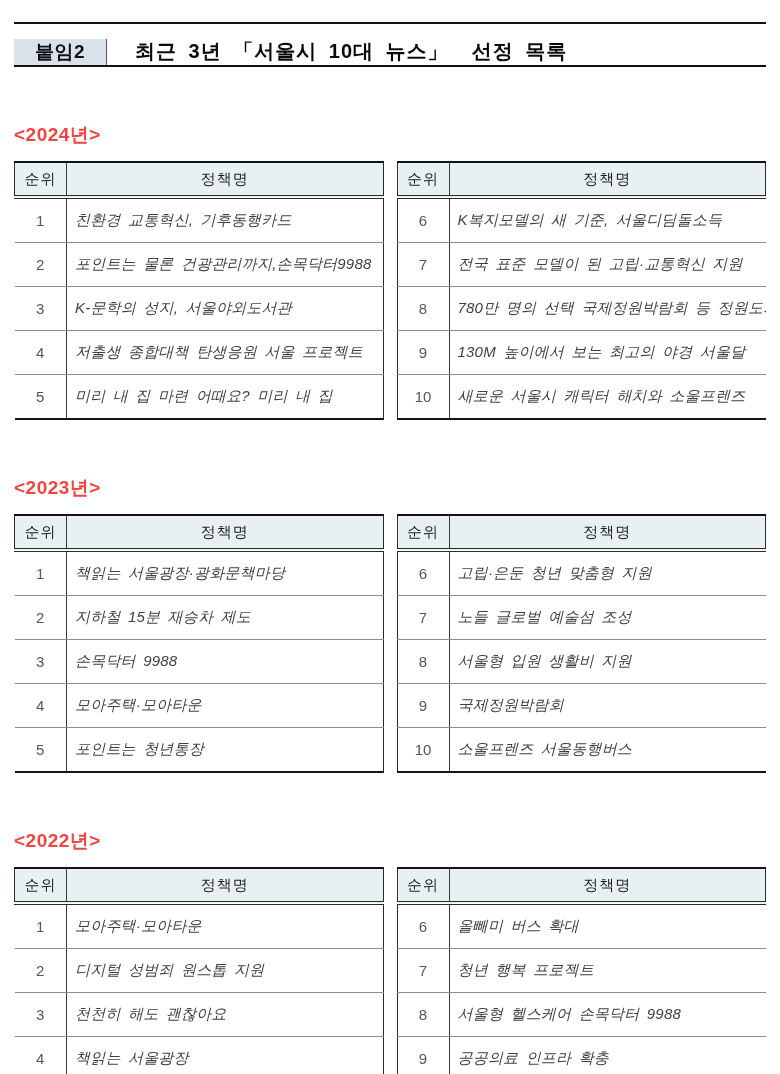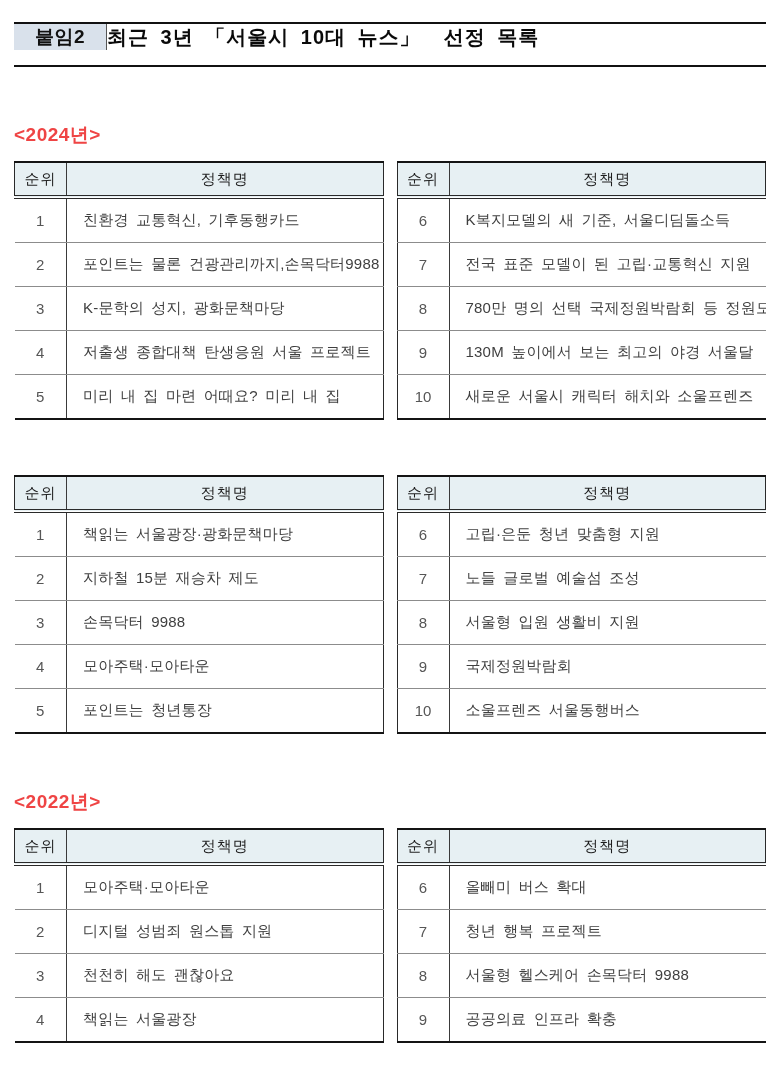--- a/index.html
+++ b/index.html
@@ -6,23 +6,24 @@
     margin: 0; padding: 0;
     width: 780px; height: 1074px;
     background: #ffffff;
     font-family: "Liberation Sans", "DejaVu Sans", sans-serif;
     overflow: hidden;
   }
   .page { padding: 22px 14px 0 14px; width: 752px; }
 
   
   .title-bar {
-    display: flex; align-items: flex-start;
+    display: flex; align-items: flex-end;
     border-top: 2px solid #111; border-bottom: 2px solid #111;
     height: 41px;
+    gap: 28px;
   }
   .badge {
     width: 92px; background: #d9e1eb;
     display: flex; align-items: center; justify-content: center;
     font-weight: bold; font-size: 19px; color: #111;
     border-right: 1px solid #555;
     letter-spacing: 0.5px;
   }
   .title {
     flex: 1; display: flex; align-items: center;
@@ -66,23 +67,23 @@
     font-size: 15px; color: #3f3f3f;
     border-bottom: 1px solid #8c8c8c;
     vertical-align: middle;
   }
   .news-table tbody tr:last-child td { border-bottom: none; }
   td.rank {
     text-align: center; color: #565656;
     border-right: 1px solid #3a3a3a;
   }
   td.policy {
-    padding-left: 16px; text-align: left;
+    padding-left: 8px; text-align: left;
     letter-spacing: 0.2px; word-spacing: 3px;
-    white-space: nowrap; overflow: hidden;
+    white-space: nowrap; overflow: hidden; font-style: italic;
   }
 </style>
 </head>
 <body>
 
 <div class="page">
 
   <div class="title-bar">
     <div class="badge">붙임2</div>
     <div class="title">최근 3년 「서울시 10대 뉴스」  선정 목록</div>
@@ -109,21 +110,21 @@
               <td class="policy">친환경 교통혁신, 기후동행카드</td>
             </tr>
 
             <tr>
               <td class="rank">2</td>
               <td class="policy">포인트는 물론 건광관리까지,손목닥터9988</td>
             </tr>
 
             <tr>
               <td class="rank">3</td>
-              <td class="policy">K-문학의 성지, 광화문책마당</td>
+              <td class="policy">K-문학의 성지, 서울야외도서관</td>
             </tr>
 
             <tr>
               <td class="rank">4</td>
               <td class="policy">저출생 종합대책 탄생응원 서울 프로젝트</td>
             </tr>
 
             <tr>
               <td class="rank">5</td>
               <td class="policy">미리 내 집 마련 어때요? 미리 내 집</td>
@@ -166,20 +167,21 @@
             <tr>
               <td class="rank">10</td>
               <td class="policy">새로운 서울시 캐릭터 해치와 소울프렌즈</td>
             </tr>
           </tbody>
       </table>
     </div>
   </div>
 
   <div class="section">
+    <div class="year-heading">&lt;2023년&gt;</div>
     <div class="tables">
       <table class="news-table tbl-left">
         <colgroup>
             <col class="c-rank">
             <col>
           </colgroup>
         <thead>
           <tr>
             <th>순위</th>
             <th>정책명</th>

